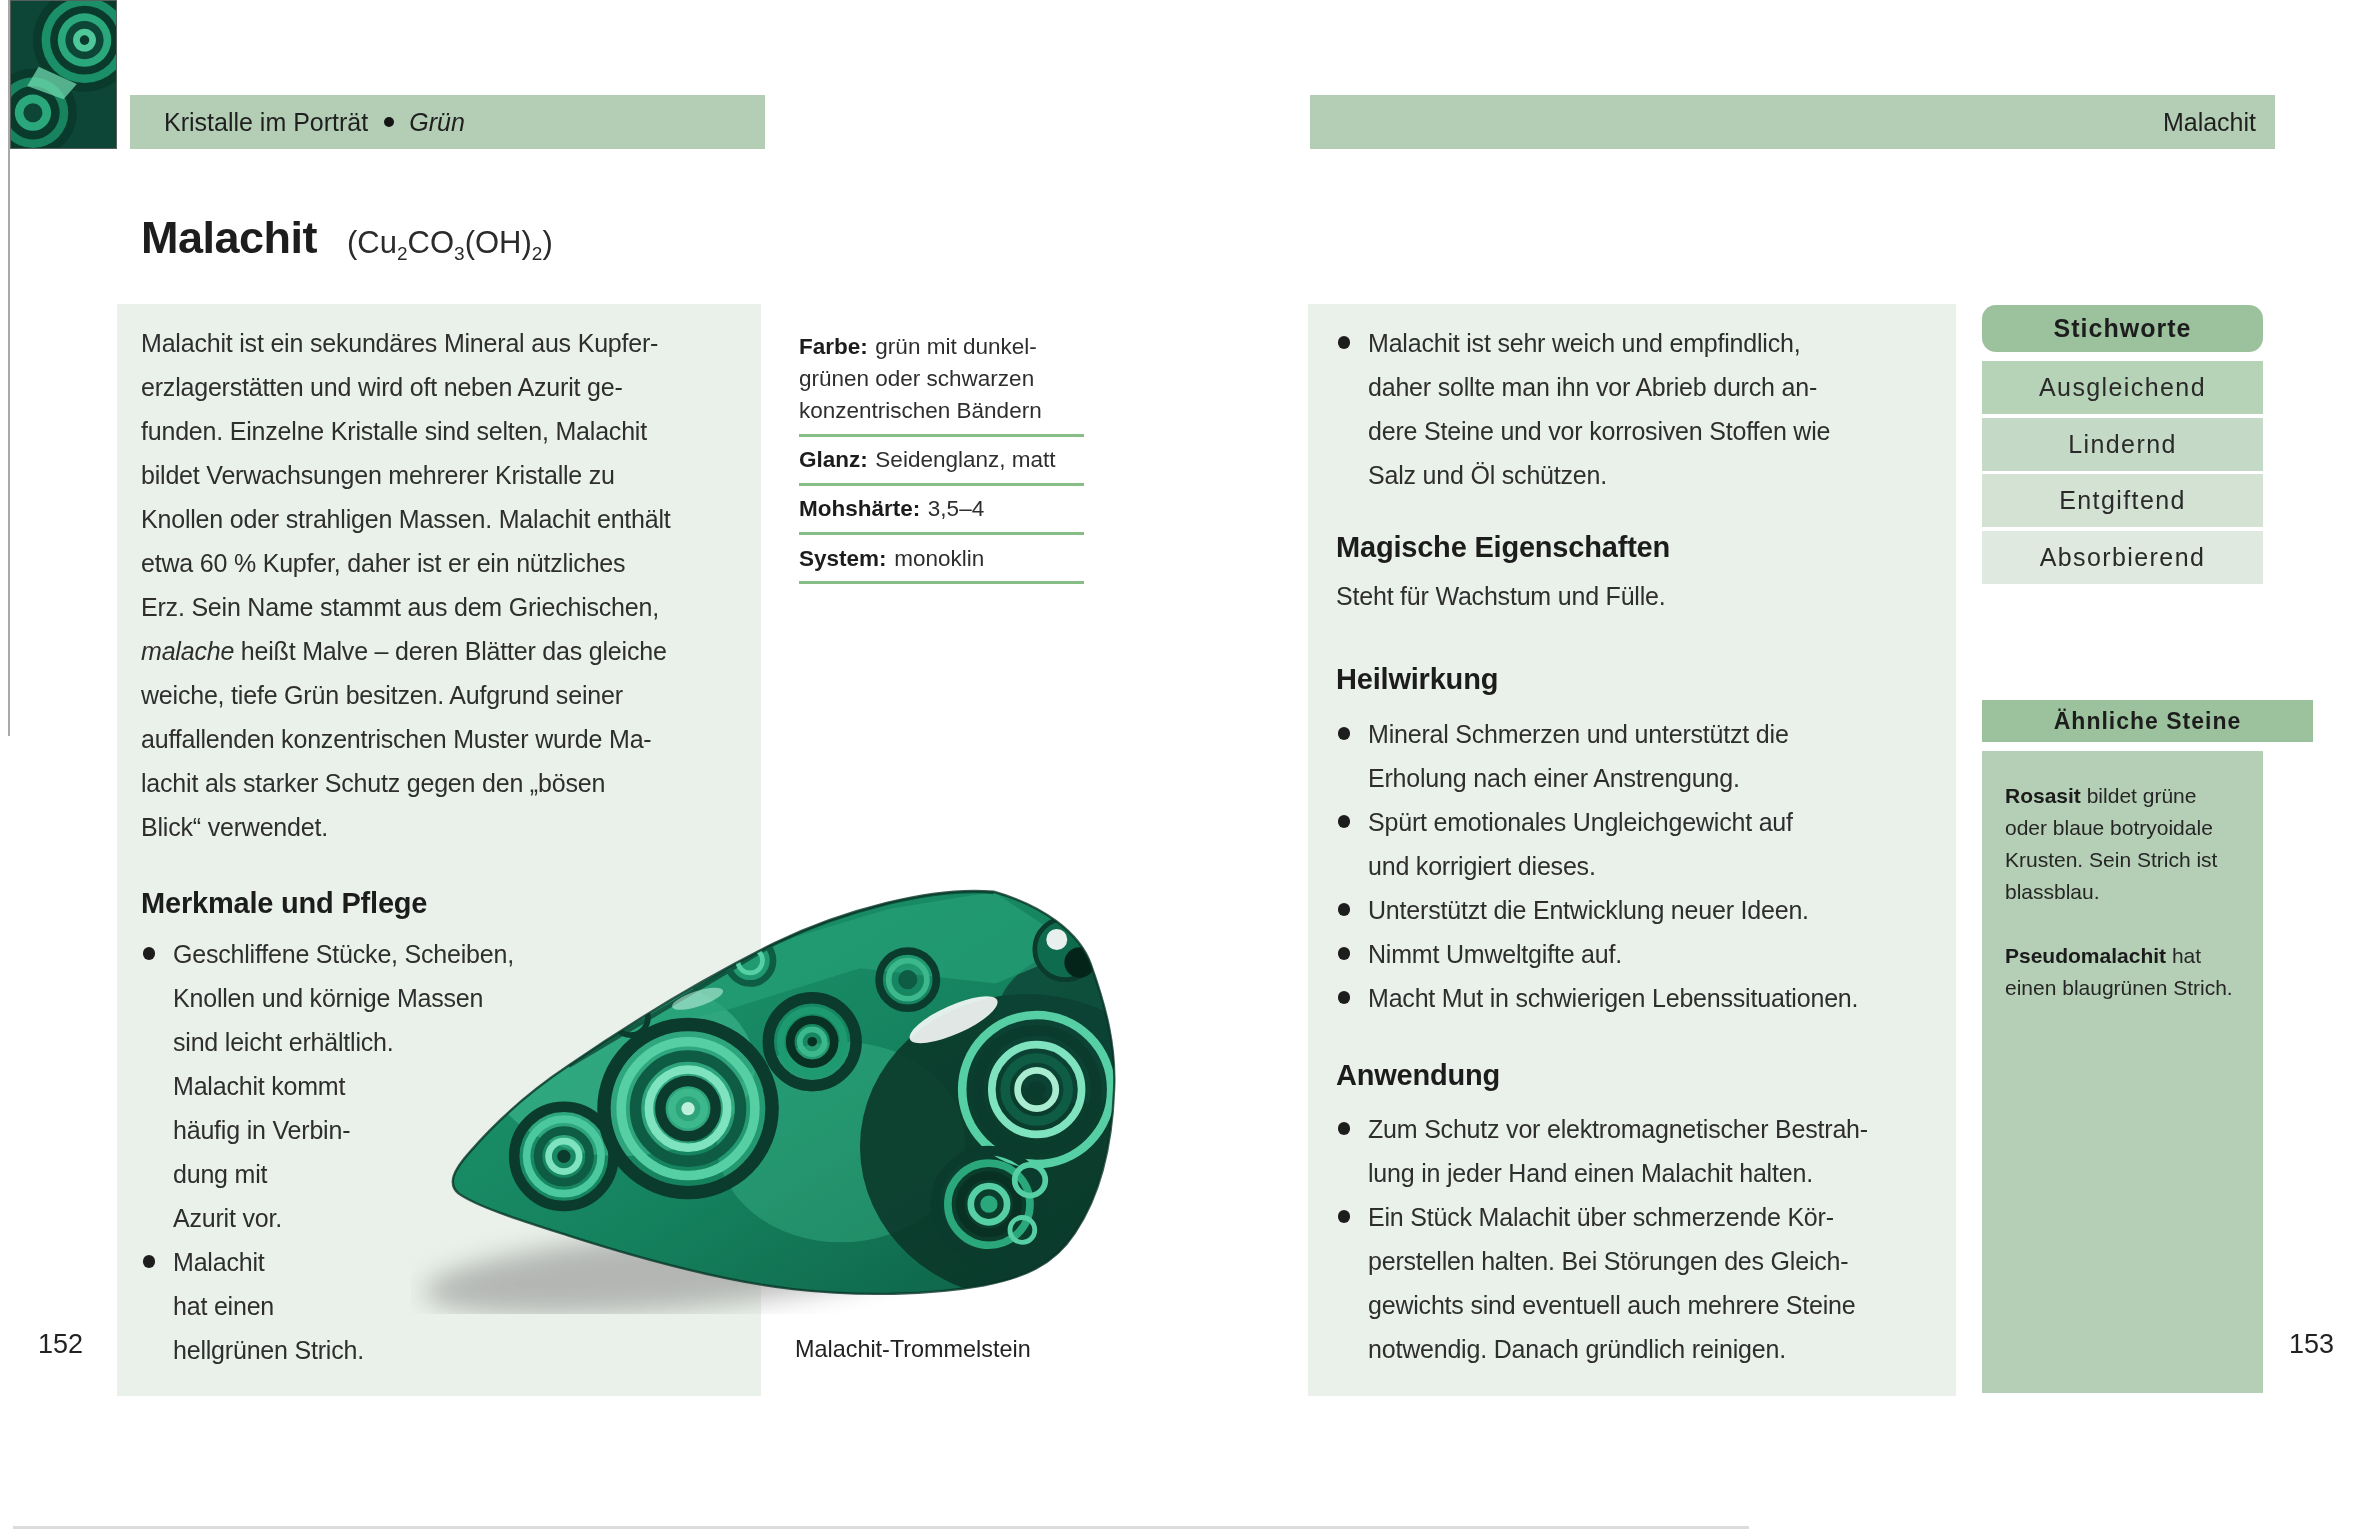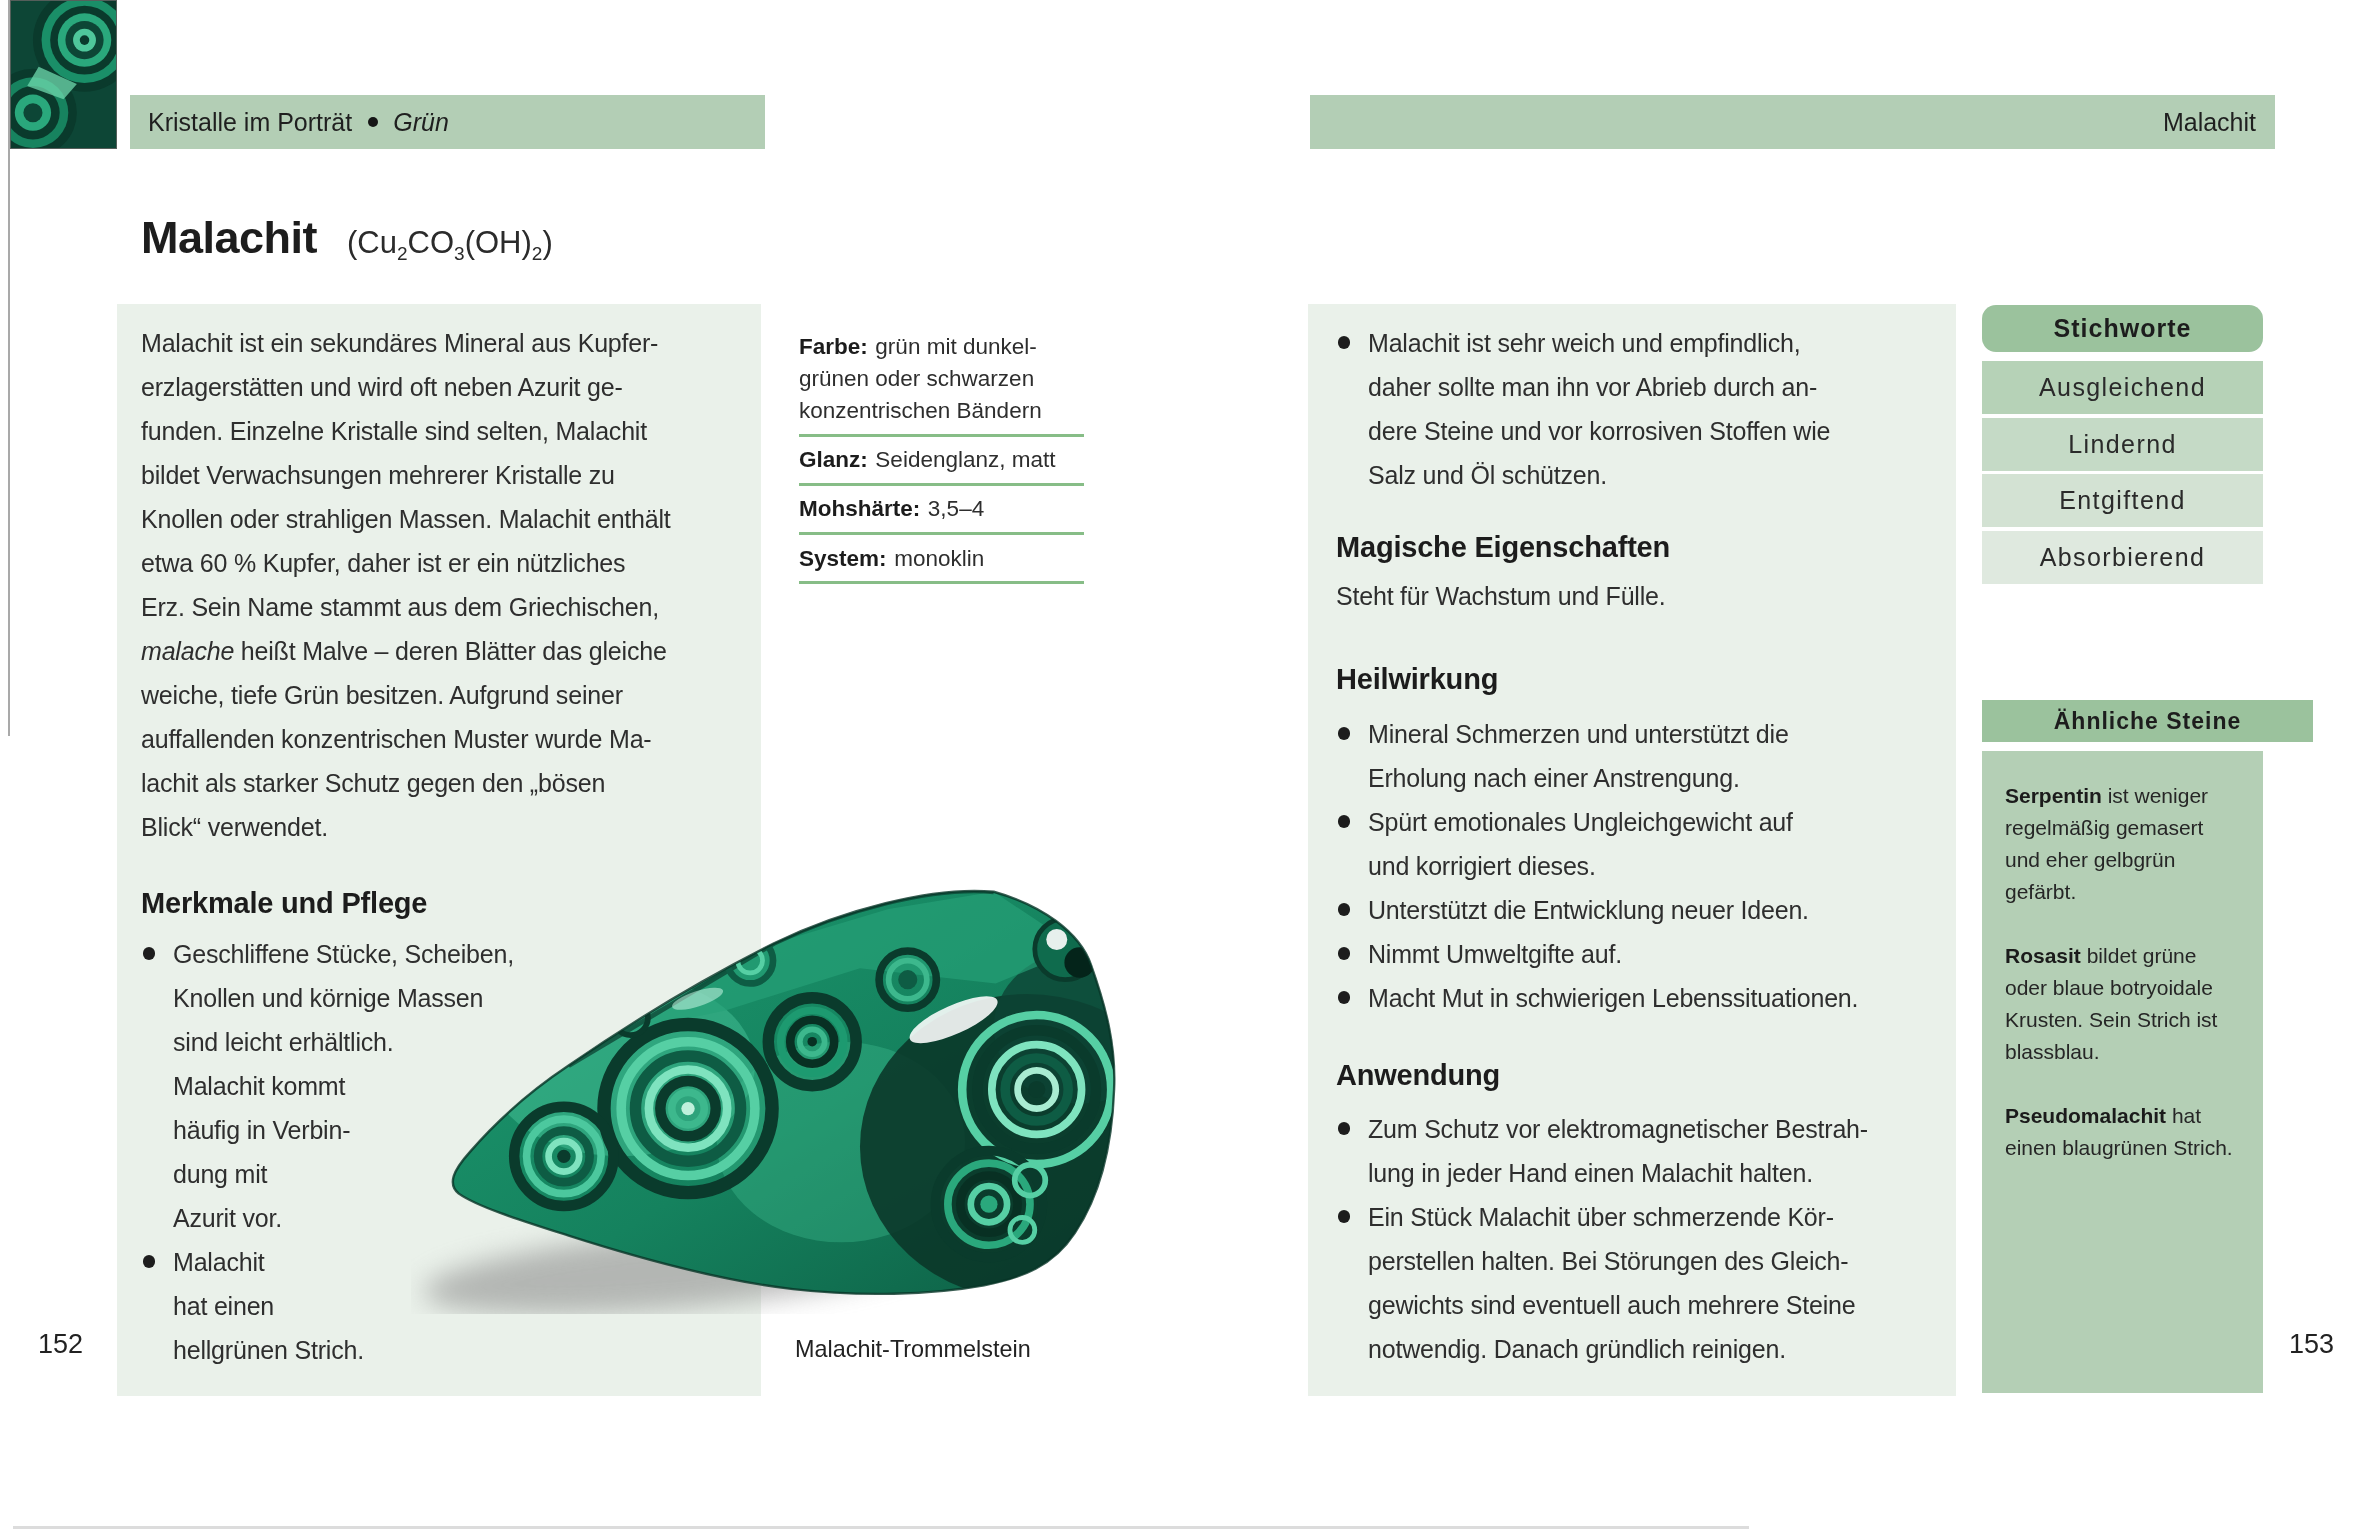--- a/index.html
+++ b/index.html
@@ -2,21 +2,21 @@
 <html><head>
 <meta charset="utf-8">
 <style>
   html,body{margin:0;padding:0;background:#ffffff;}
   #page{position:relative;width:2379px;height:1535px;background:#ffffff;overflow:hidden;
         font-family:"Liberation Sans",sans-serif;color:#2b2b2b;}
   .abs{position:absolute;}
 
   
   .hdrbar{position:absolute;top:95px;height:54px;background:#b3ceb5;display:flex;align-items:center;font-size:25px;color:#1f1f1f;}
-  .hdrbar.left{left:130px;width:635px;padding-left:18px;box-sizing:border-box;}
+  .hdrbar.left{left:130px;width:635px;padding-left:34px;box-sizing:border-box;}
   .hdrbar.right{left:1310px;width:965px;justify-content:flex-end;padding-right:19px;box-sizing:border-box;}
   .sepdot{width:10.5px;height:10.5px;border-radius:50%;background:#151515;margin:0 15.3px;flex:0 0 auto;}
   .cat-italic{font-style:italic;}
 
   
   .corner{position:absolute;left:9.6px;top:0;width:107px;height:149px;}
   .vline{position:absolute;left:7.6px;top:0;width:2.9px;height:736px;background:#a9a9a9;}
   .bline{position:absolute;left:13.4px;top:1526px;width:1736px;height:2.9px;background:#dcdcdc;}
 
   
@@ -285,24 +285,20 @@
   </div>
 
   <div class="sw-h">Stichworte</div>
   <div class="tag t0">Ausgleichend</div>
   <div class="tag t1">Lindernd</div>
   <div class="tag t2">Entgiftend</div>
   <div class="tag t3">Absorbierend</div>
 
   <div class="as-h">Ähnliche Steine</div>
   <div class="as-body">
-    <div class="as-entry"><span class="ename">Serpentin</span><span> ist weniger
-regelmäßig gemasert
-und eher gelbgrün
-gefärbt.</span></div>
     <div class="as-entry"><span class="ename">Rosasit</span><span> bildet grüne
 oder blaue botryoidale
 Krusten. Sein Strich ist
 blassblau.</span></div>
     <div class="as-entry"><span class="ename">Pseudomalachit</span><span> hat
 einen blaugrünen Strich.</span></div>
   </div>
 
 </div>
 

